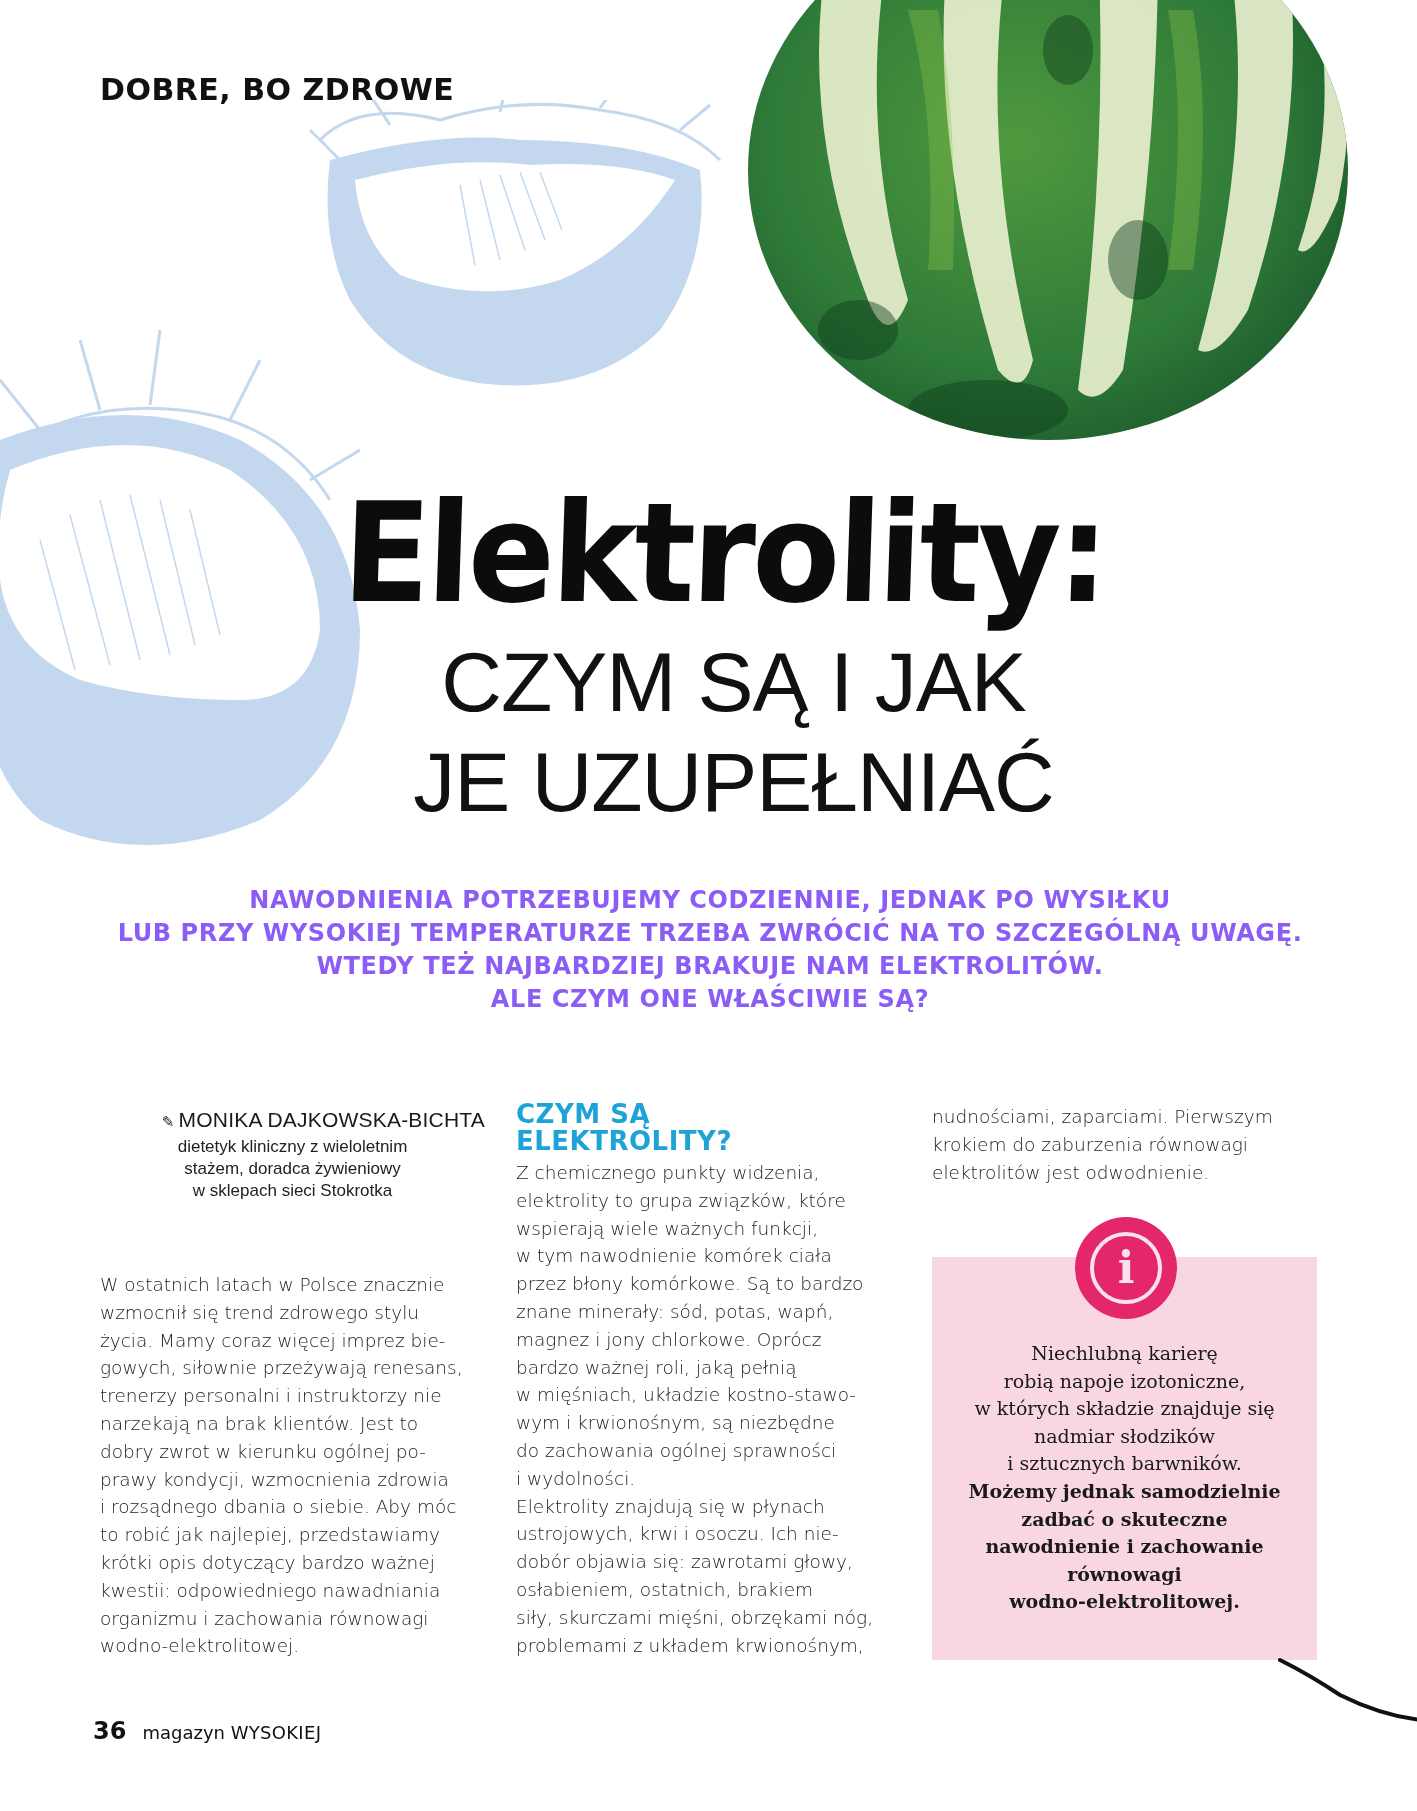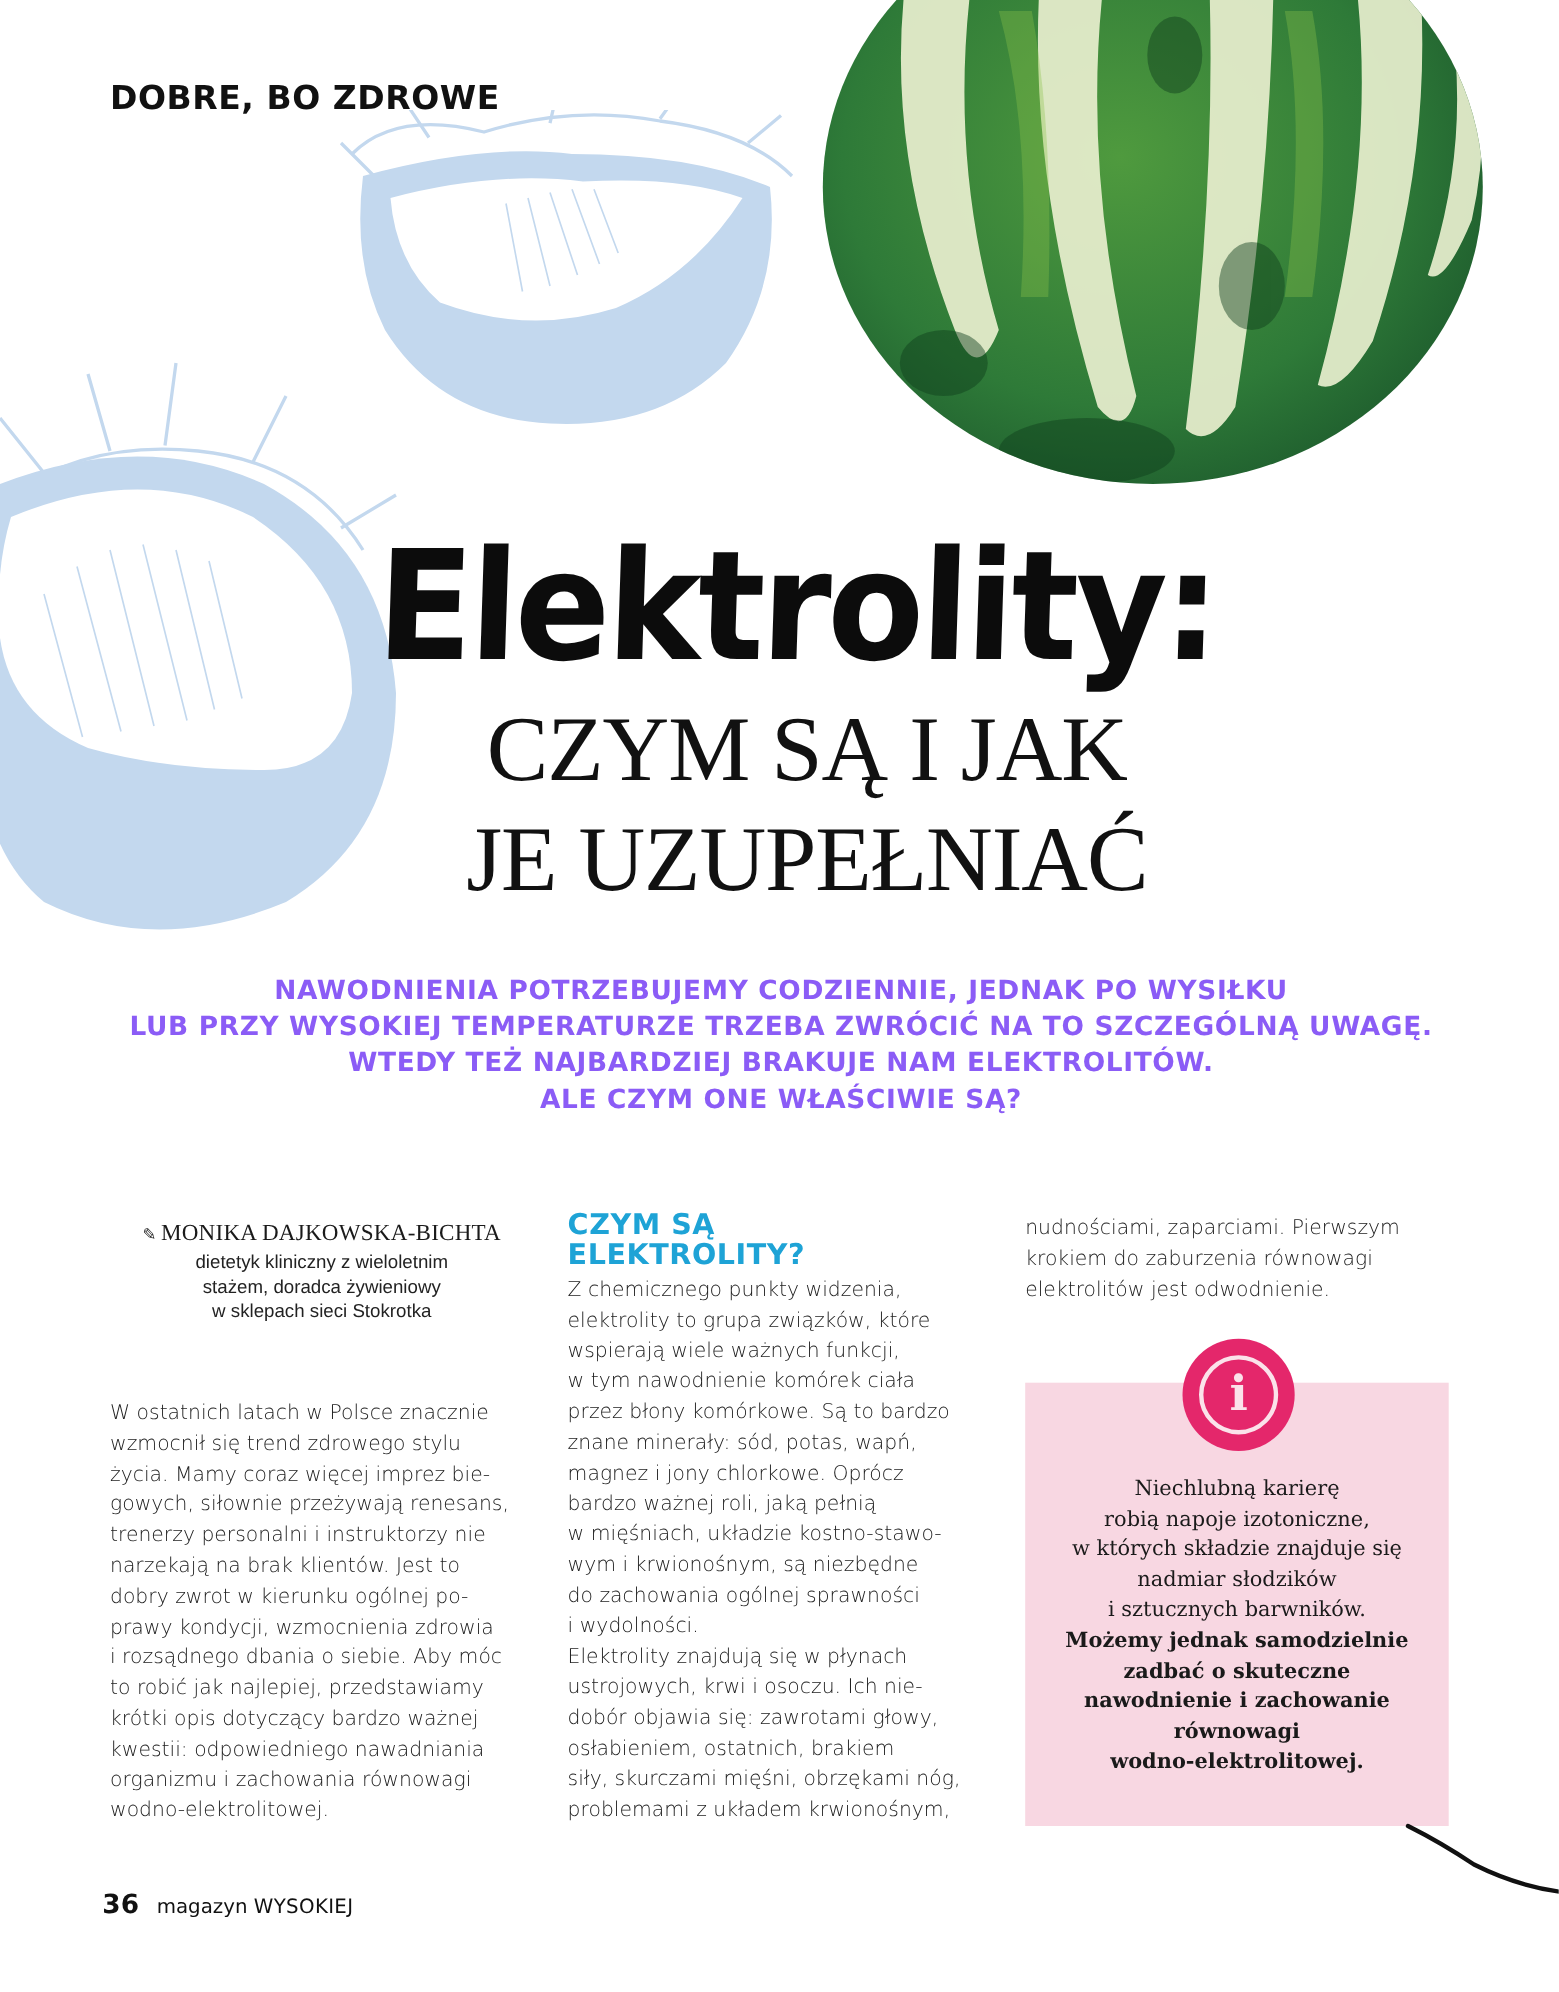--- a/index.html
+++ b/index.html
@@ -20,40 +20,40 @@
   .title-script {
     position: absolute; left: 0; width: 1417px; top: 478px; text-align: center;
     padding-left: 32px;
     font-family: "DejaVu Sans", sans-serif; font-weight: bold;
     font-size: 128px; letter-spacing: -3px; color: #0c0c0c;
     transform: scaleY(1.08) skewX(-2deg);
   }
   .title-line {
     position: absolute; left: 0; width: 1417px; text-align: center;
     padding-left: 50px;
-    font-family: Liberation Serif, serif; font-weight: normal;
+    font-family: Liberation Sans, sans-serif; font-weight: normal;
     font-size: 84px; letter-spacing: -1px; color: #111;
     line-height: 1;
   }
   .title-line.l1 { top: 640px; }
   .title-line.l2 { top: 740px; }
 
   .lead {
     position: absolute; left: 110px; width: 1200px; top: 884px; text-align: center;
     font-family: "DejaVu Sans", sans-serif; font-weight: bold;
     font-size: 24px; line-height: 33px; letter-spacing: 0.6px; color: #8b5cf6;
   }
   .lead span { display: block; }
 
   .author {
     position: absolute; left: 100px; top: 1108px; width: 385px; text-align: center;
   }
   .author-name {
-    display: block; font-family: Liberation Serif, serif;
-    font-size: 21px; color: #1a1a1a; letter-spacing: 0.2px;
+    display: block; font-family: Liberation Sans, sans-serif;
+    font-size: 21px; color: #1a1a1a; letter-spacing: 0.2px; text-align: right;
   }
   .author-name .pen { font-size: 15px; margin-right: 4px; }
   .author-role {
     display: block; margin-top: 4px; font-size: 17px; line-height: 22px; color: #222;
   }
   .author-role span { display: block; }
 
   .col { position: absolute; font-family: "DejaVu Sans", sans-serif; font-size: 18.5px; line-height: 27.8px; color: #222; font-weight: 300; }
   .col span.line { display: block; white-space: nowrap; }
   .col1 { left: 100px; top: 1271px; width: 395px; }

